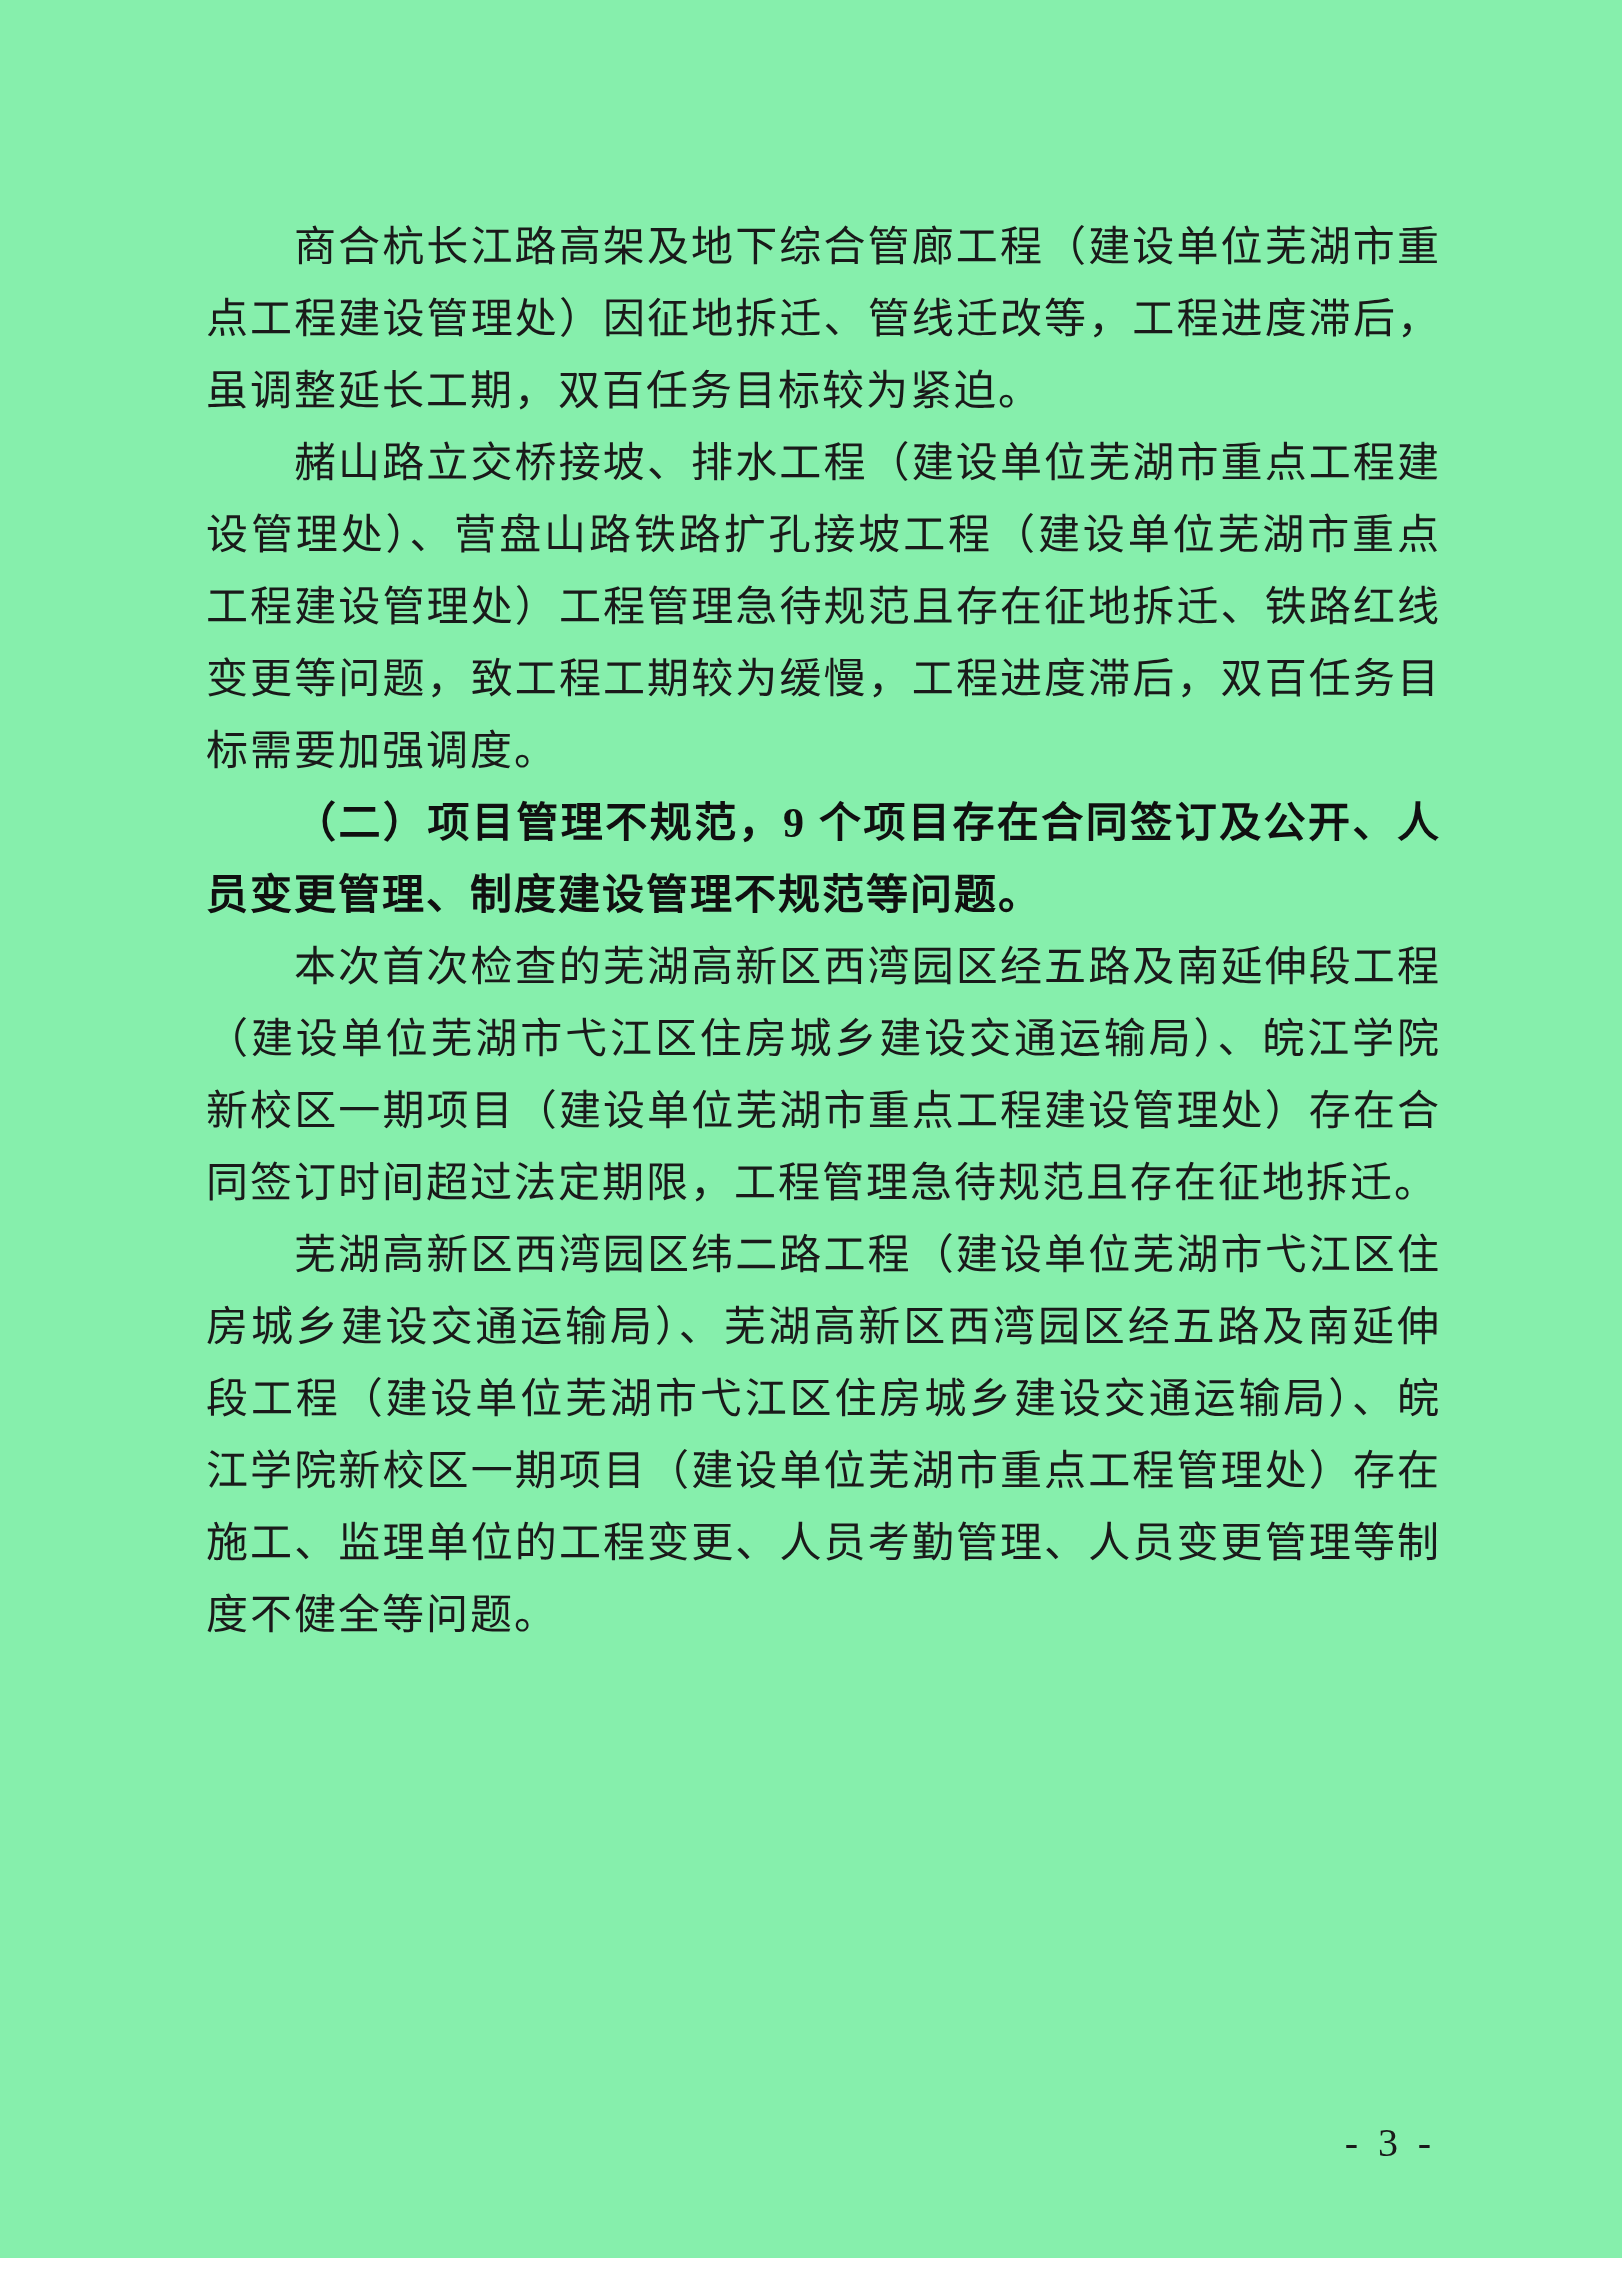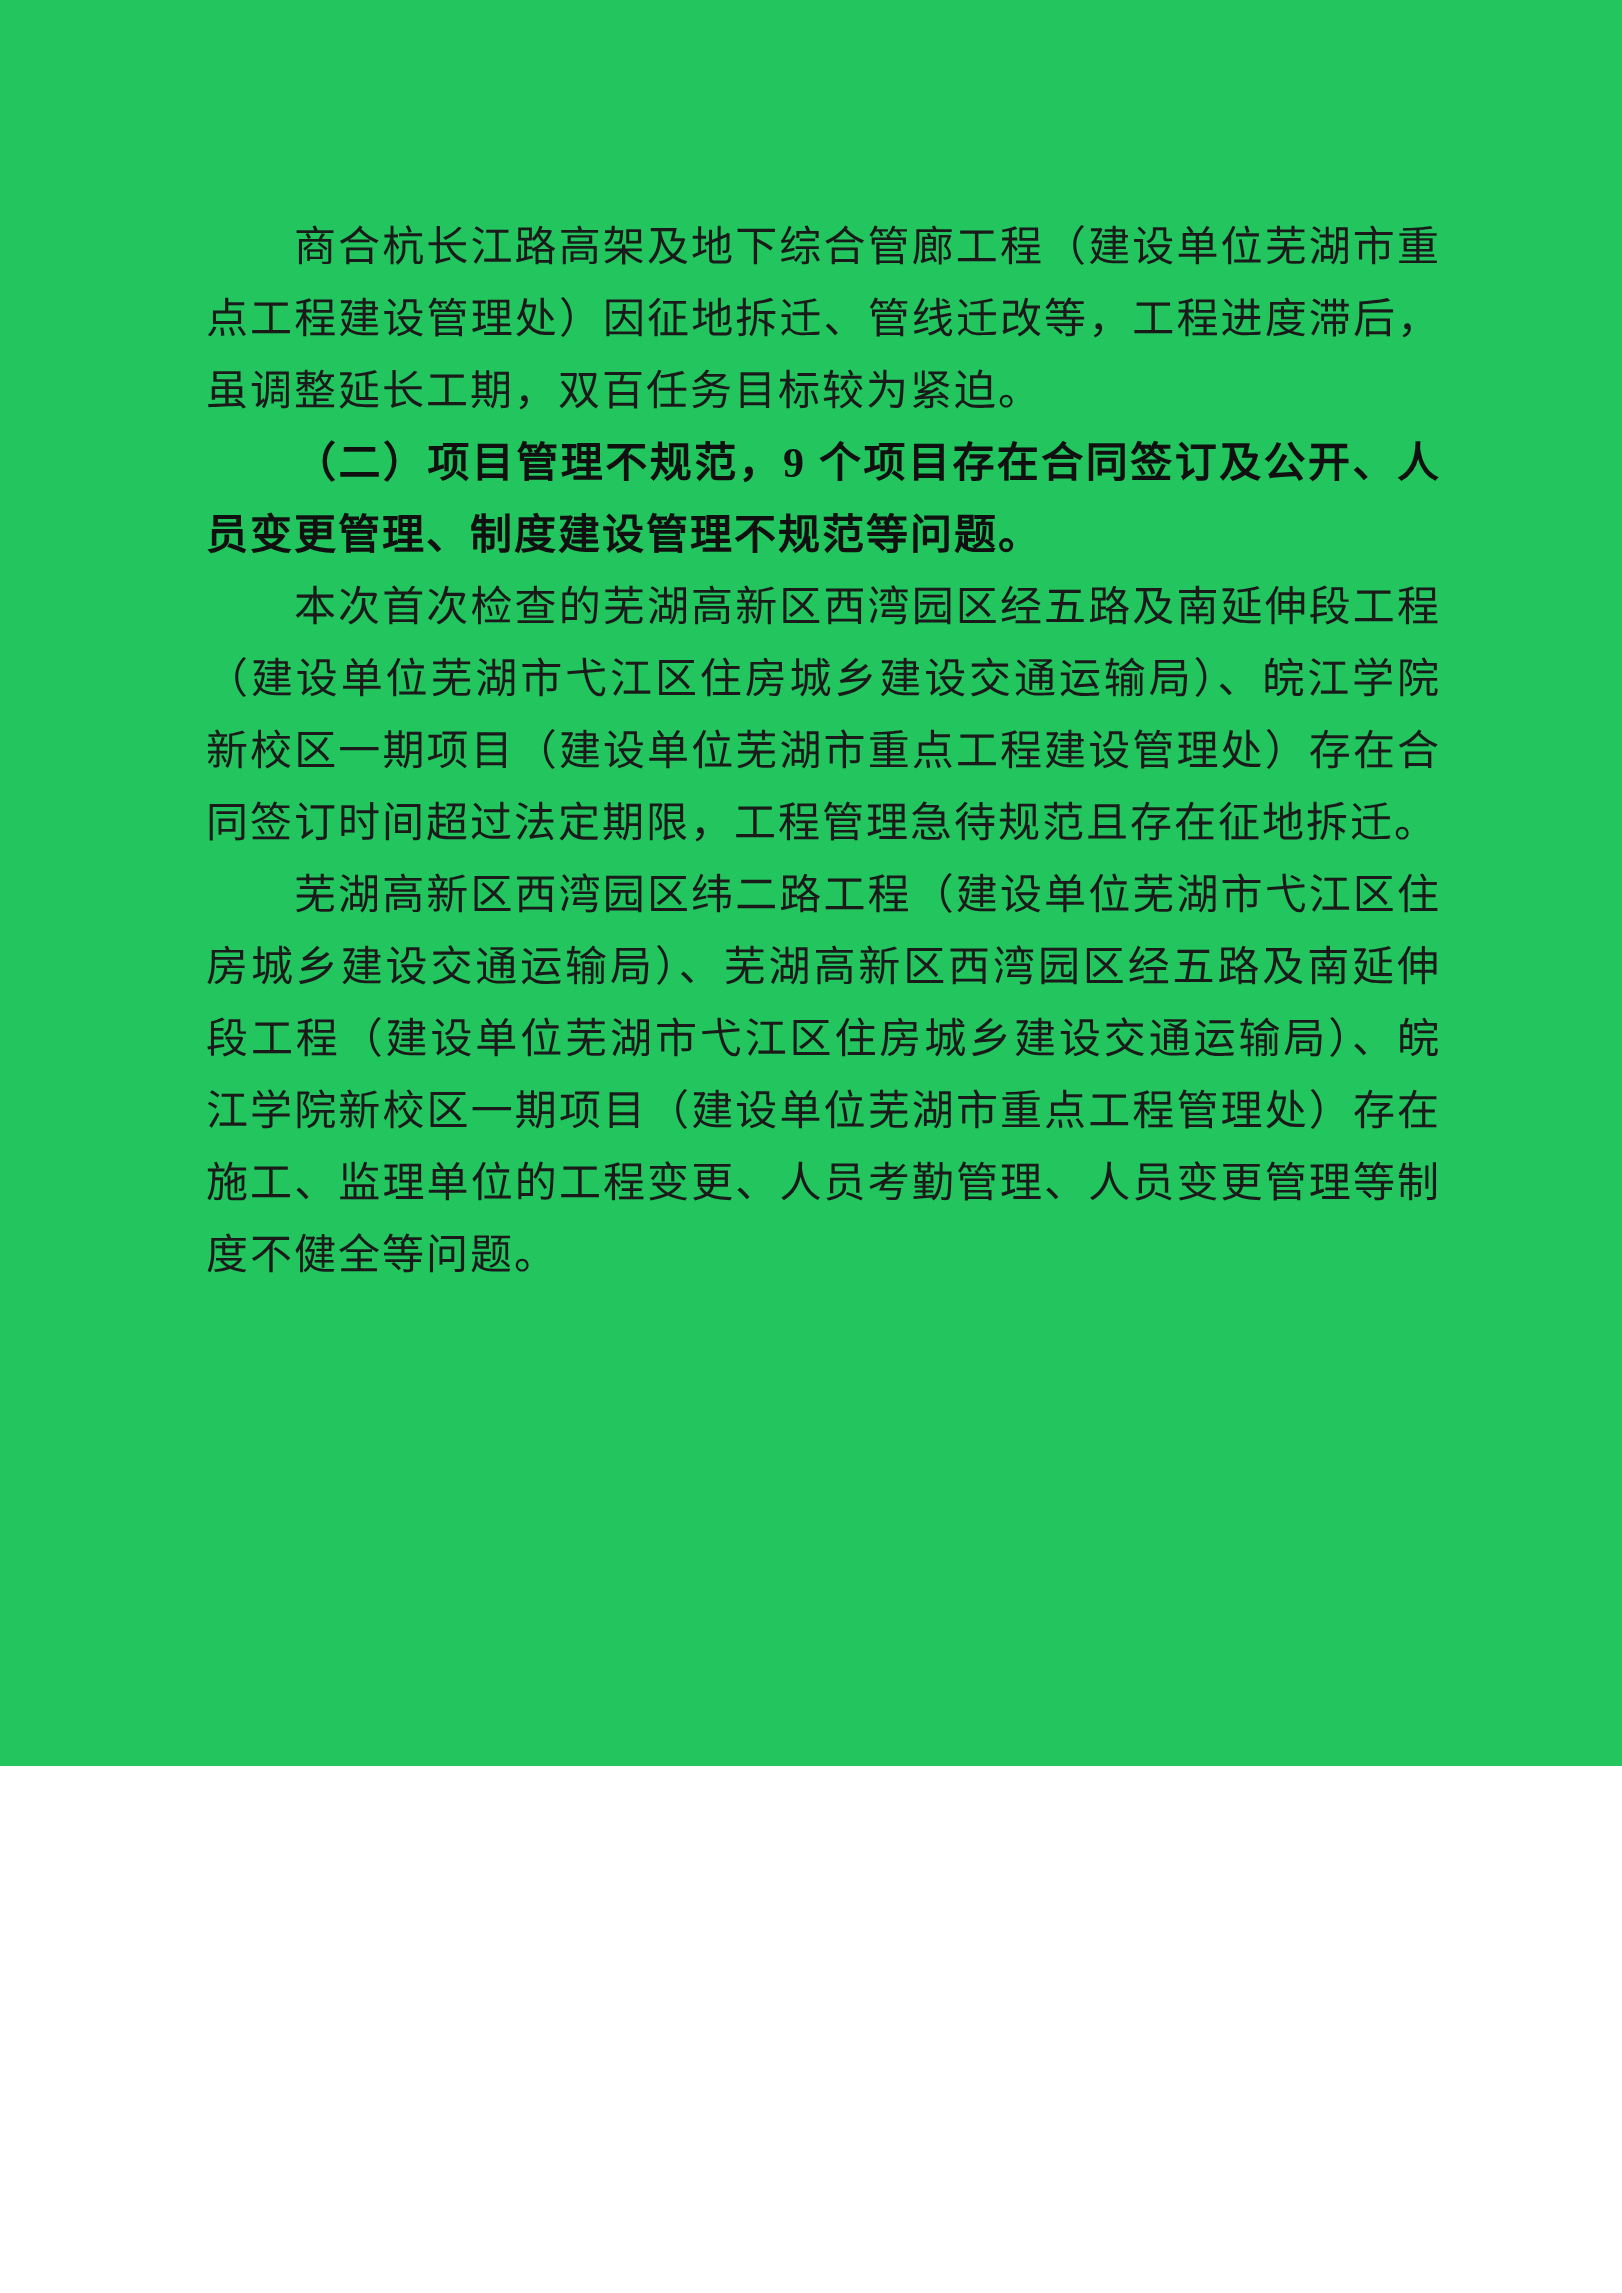--- a/index.html
+++ b/index.html
@@ -3,22 +3,22 @@
 <meta charset="utf-8">
 <style>
   html, body {
     margin: 0;
     padding: 0;
     background: #ffffff;
   }
   .page {
     position: relative;
     width: 1622px;
-    height: 1766px;
-    background: #22c55e;
+    height: 2258px;
+    background: #86efac;
     overflow: hidden;
   }
   .content {
     position: absolute;
     left: 206px;
     top: 211px;
     width: 1235px;
   }
   .para {
     margin: 0;
@@ -46,19 +46,20 @@
     letter-spacing: 4.9px;
     color: #1a1a1a;
   }
 </style>
 </head>
 <body>
 
 <div class="page">
   <main class="content">
     <p class="para">商合杭长江路高架及地下综合管廊工程（建设单位芜湖市重点工程建设管理处）因征地拆迁、管线迁改等，工程进度滞后，虽调整延长工期，双百任务目标较为紧迫。</p>
+    <p class="para">赭山路立交桥接坡、排水工程（建设单位芜湖市重点工程建设管理处）、营盘山路铁路扩孔接坡工程（建设单位芜湖市重点工程建设管理处）工程管理急待规范且存在征地拆迁、铁路红线变更等问题，致工程工期较为缓慢，工程进度滞后，双百任务目标需要加强调度。</p>
     <h2 class="para heading">（二）项目管理不规范，9 个项目存在合同签订及公开、人员变更管理、制度建设管理不规范等问题。</h2>
     <p class="para">本次首次检查的芜湖高新区西湾园区经五路及南延伸段工程（建设单位芜湖市弋江区住房城乡建设交通运输局）、皖江学院新校区一期项目（建设单位芜湖市重点工程建设管理处）存在合同签订时间超过法定期限，工程管理急待规范且存在征地拆迁。</p>
     <p class="para">芜湖高新区西湾园区纬二路工程（建设单位芜湖市弋江区住房城乡建设交通运输局）、芜湖高新区西湾园区经五路及南延伸段工程（建设单位芜湖市弋江区住房城乡建设交通运输局）、皖江学院新校区一期项目（建设单位芜湖市重点工程管理处）存在施工、监理单位的工程变更、人员考勤管理、人员变更管理等制度不健全等问题。</p>
   </main>
   <div class="page-footer">- 3 -</div>
 </div>
 
 
 </body></html>

